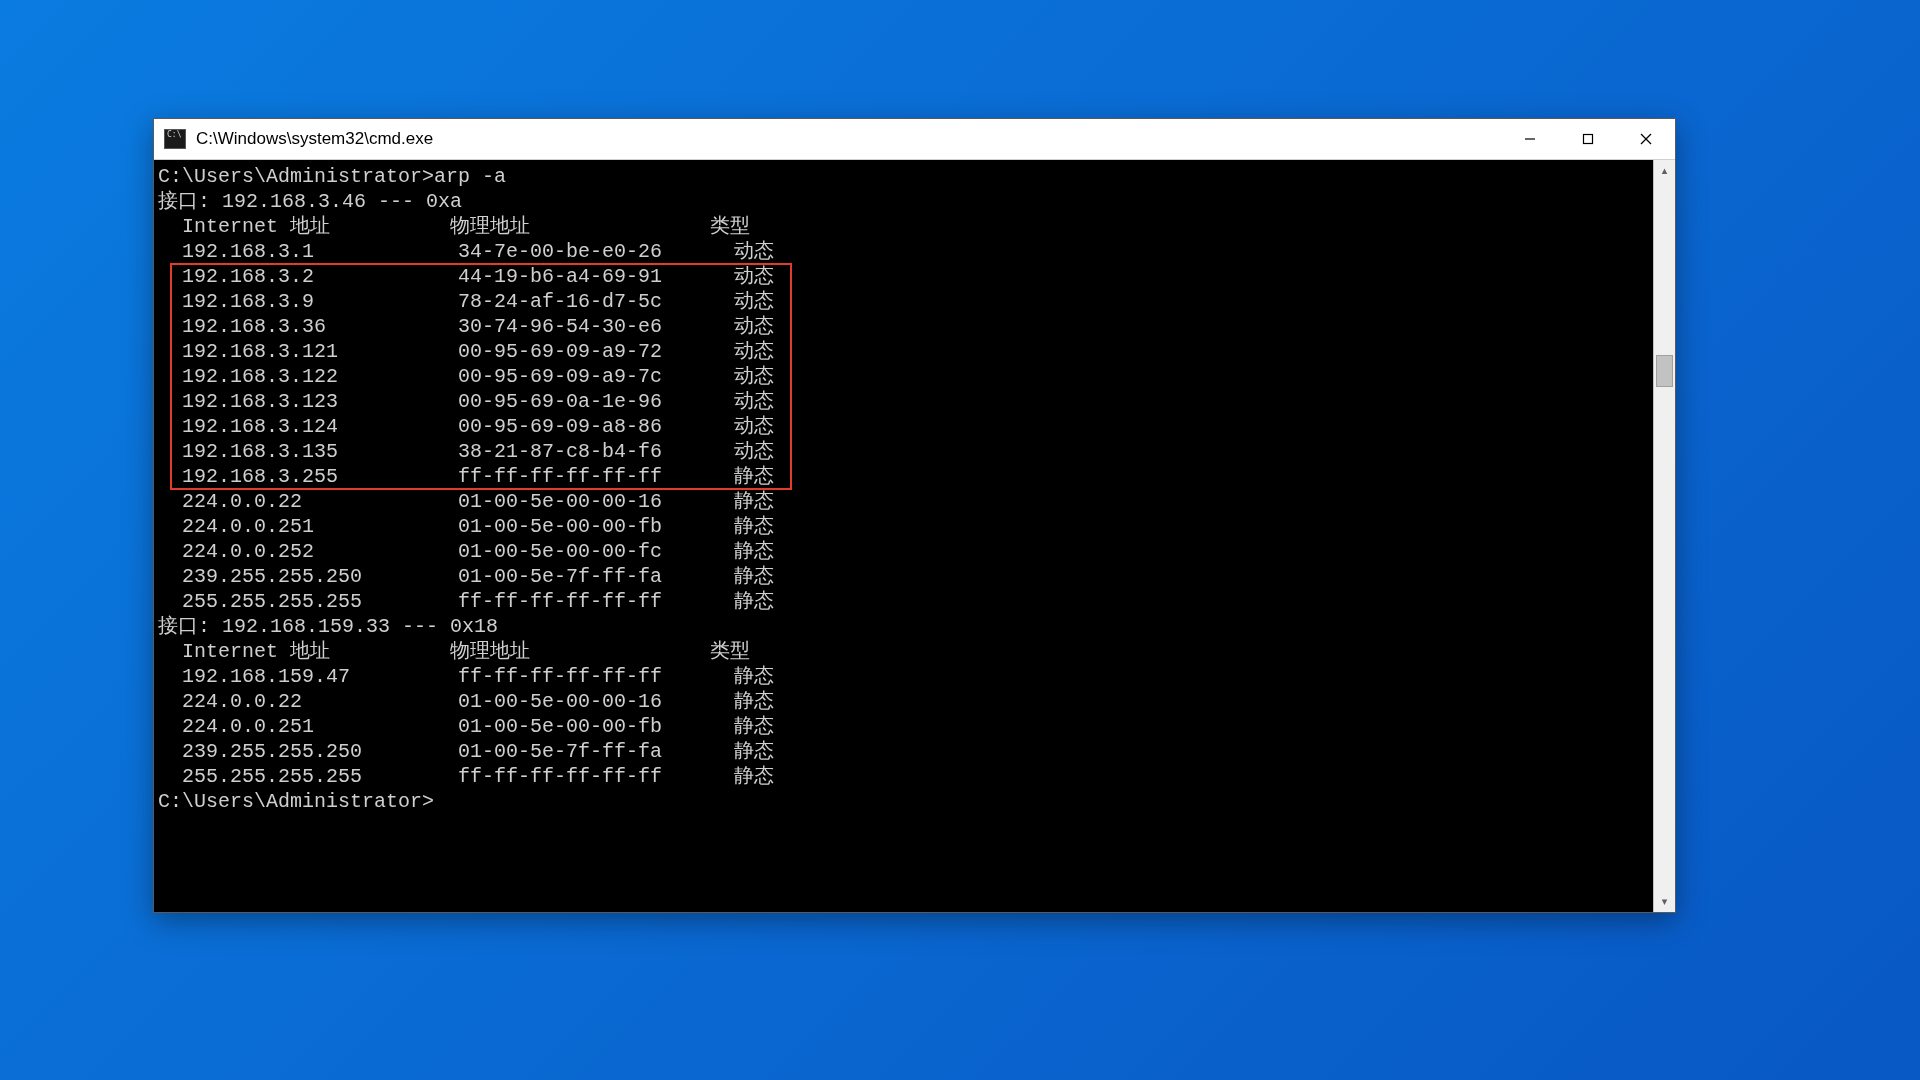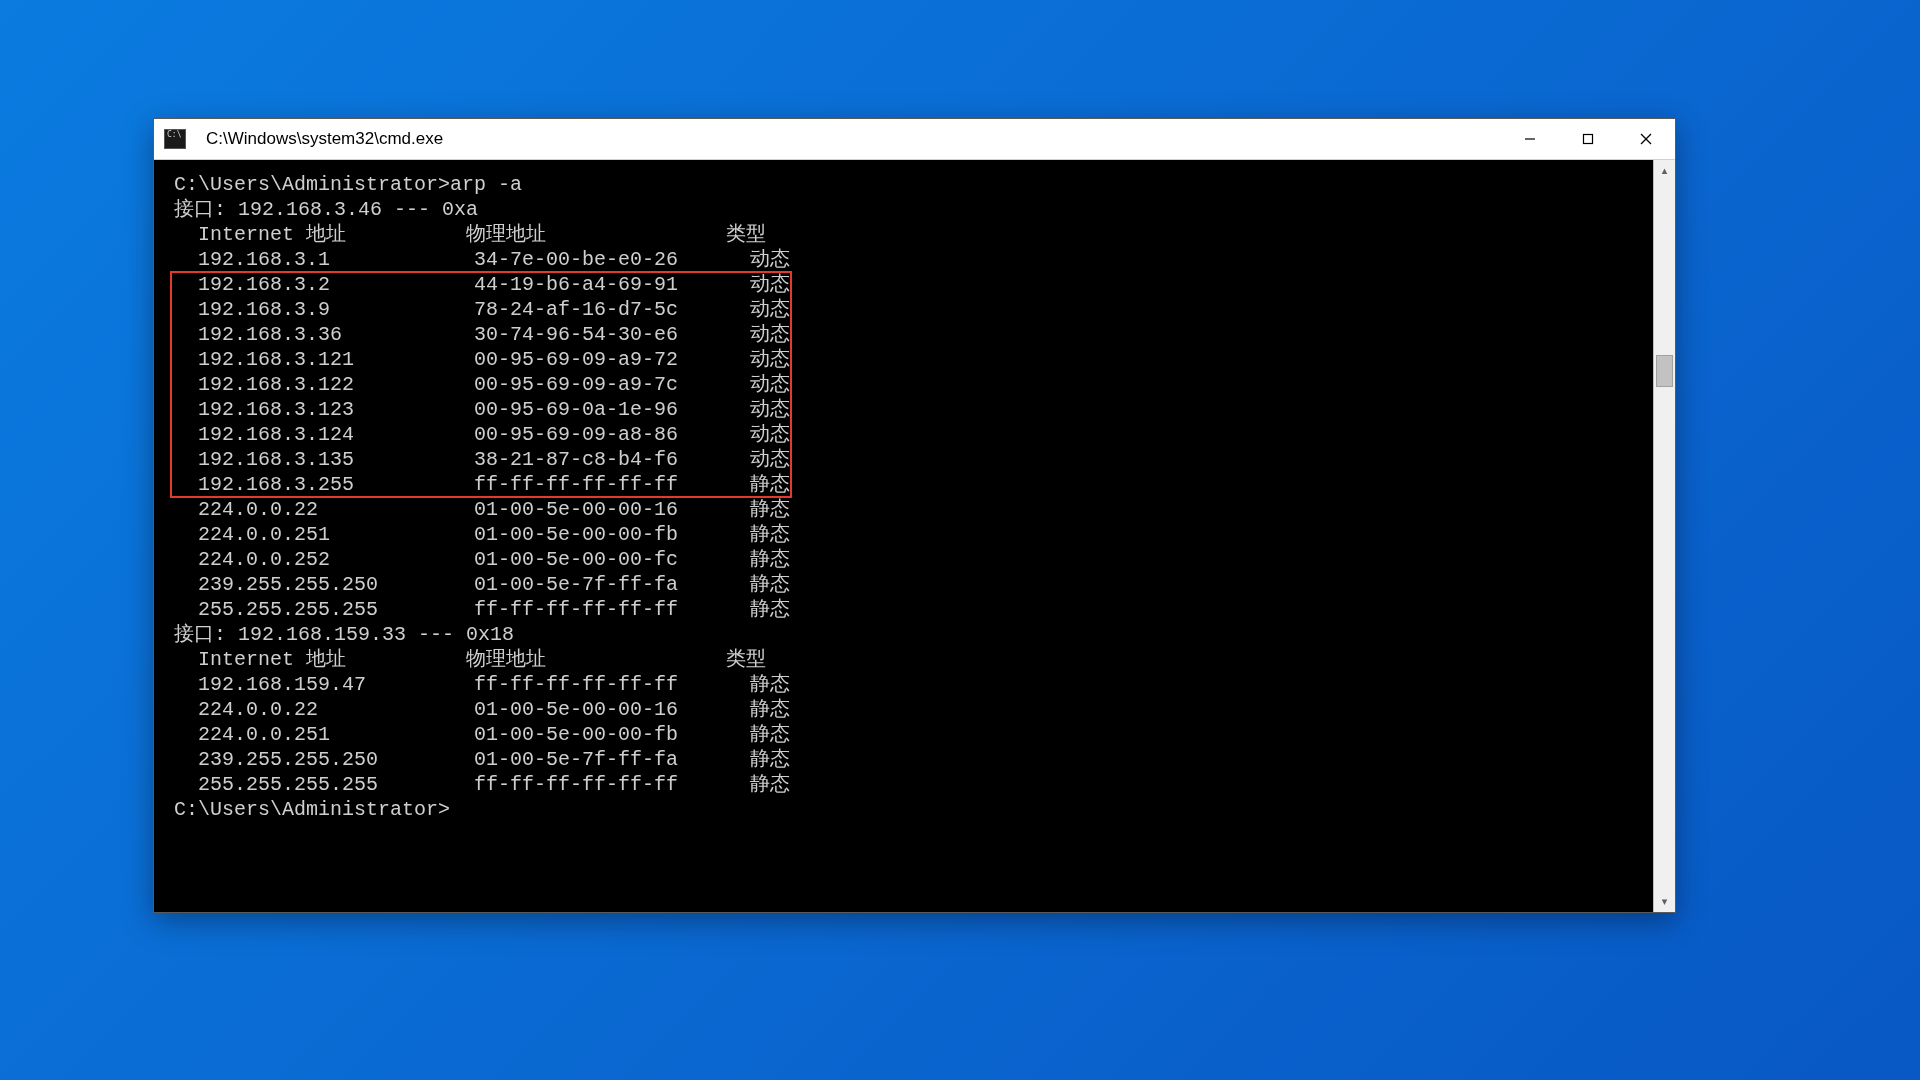--- a/index.html
+++ b/index.html
@@ -31,21 +31,21 @@
     background: #ffffff;
     display: flex;
     align-items: center;
     justify-content: space-between;
     border-bottom: 1px solid #d0d0d0;
     user-select: none;
   }
   .titlebar-left {
     display: flex;
     align-items: center;
-    gap: 20px;
+    gap: 10px;
     padding-left: 10px;
   }
   .app-icon {
     width: 20px;
     height: 18px;
     background: #1a1a1a;
     position: relative;
     display: inline-block;
     border: 1px solid #555;
   }
@@ -85,24 +85,23 @@
     background: #000;
     min-height: 0;
   }
   .terminal {
     flex: 1;
     color: #cfcfcf;
     font-family: "NSimSun", "SimSun", Consolas, "Courier New", monospace;
     font-size: 20px;
     line-height: 25px;
     white-space: pre;
-    padding: 4px 0 4px 20px;
+    padding: 4px 0 4px 4px;
     position: relative;
     overflow: hidden;
-    margin-top: 8px;
   }
   .terminal .line { display: block; }
   .highlight-box {
     position: absolute;
     border: 2px solid #e23b2e;
     pointer-events: none;
     box-sizing: border-box;
   }
   .scrollbar {
     width: 21px;

